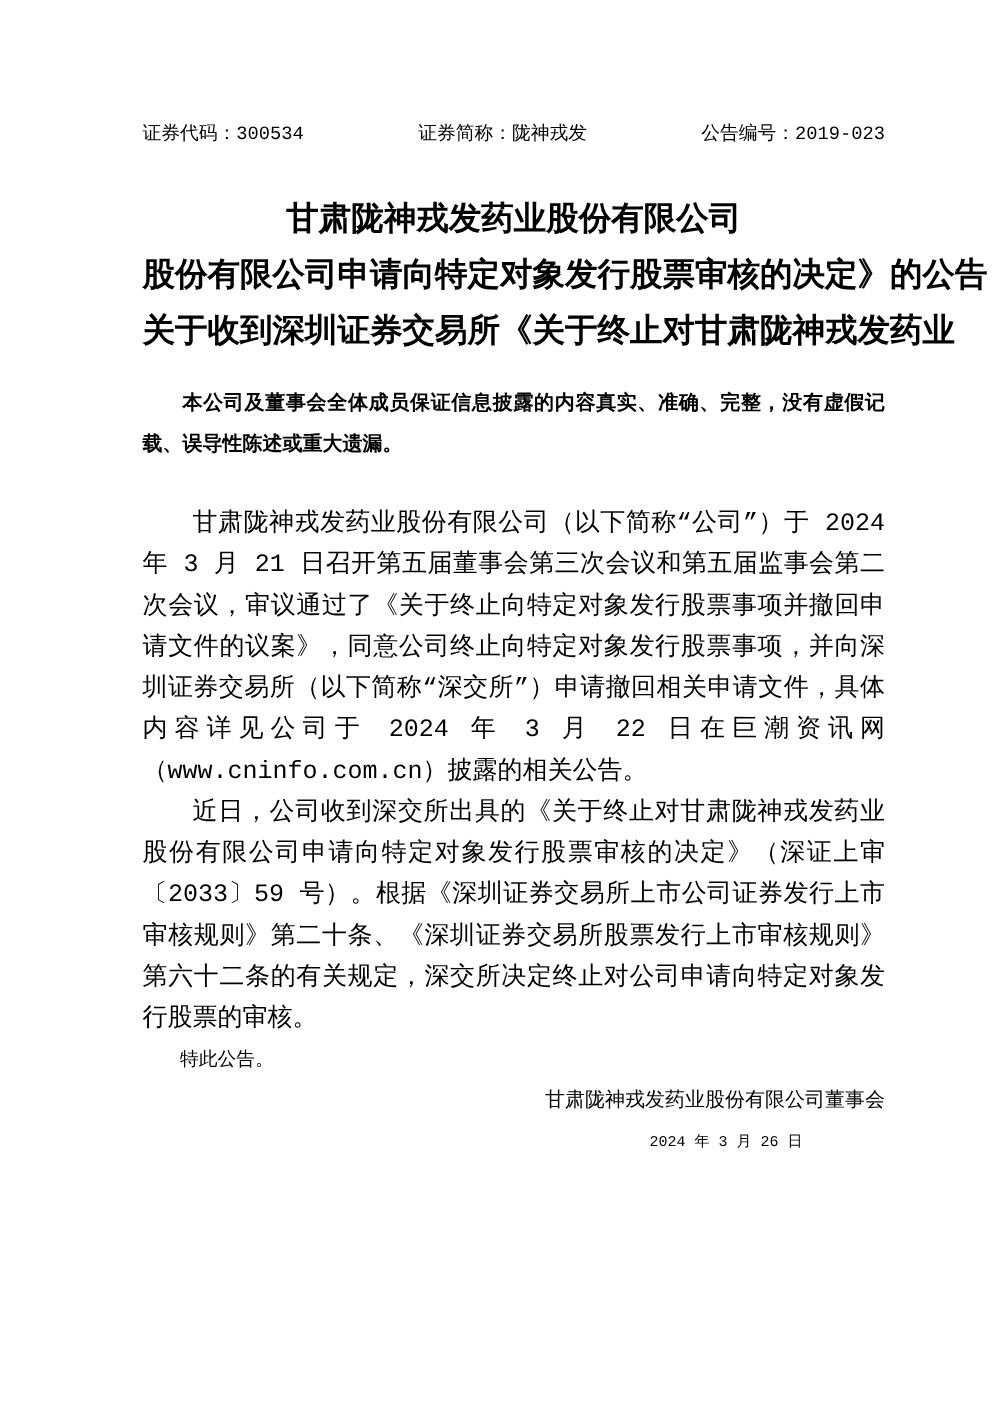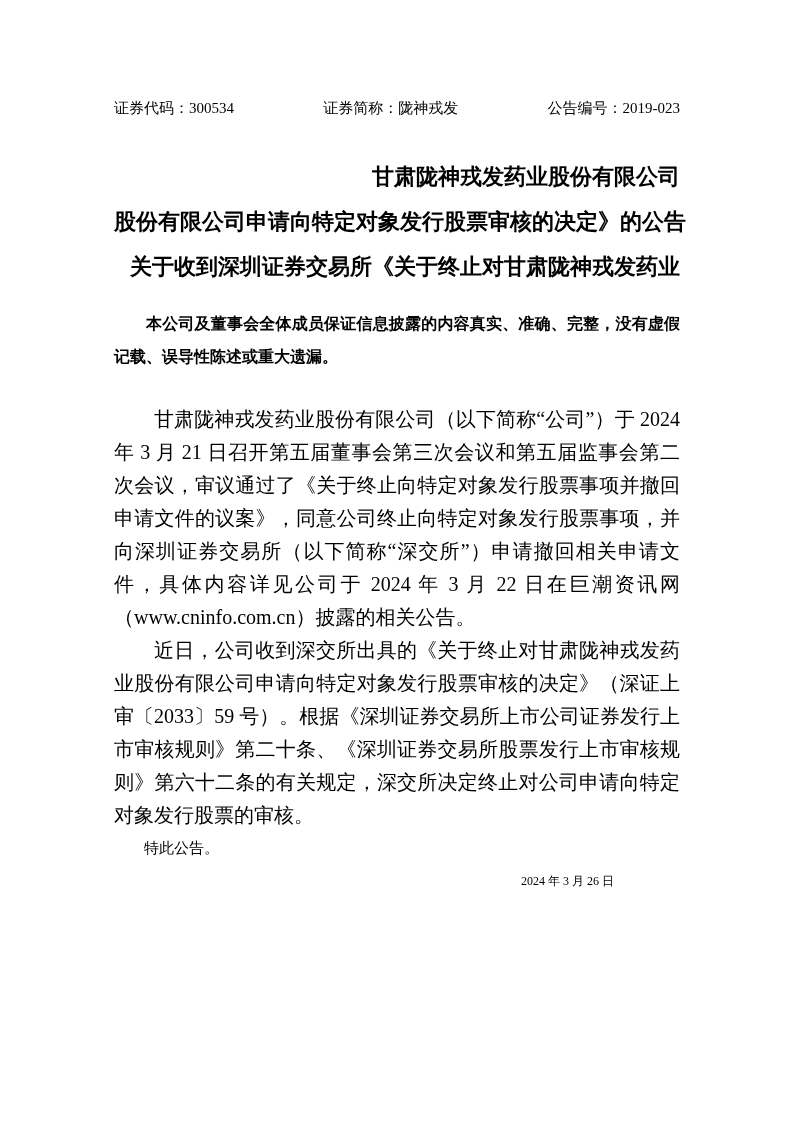--- a/index.html
+++ b/index.html
@@ -7,36 +7,36 @@
     padding: 0;
     background: #ffffff;
   }
   .page {
     position: relative;
     width: 794px;
     height: 1122px;
     background: #ffffff;
     color: #000000;
     box-sizing: border-box;
-    padding: 98px 114px 0 114px;
-    font-family: Liberation Serif, serif;
+    padding: 98px 86px 0 114px;
+    font-family: Liberation Mono, monospace;
     overflow: hidden;
   }
   .doc-header {
     display: flex;
     justify-content: space-between;
     align-items: baseline;
     font-size: 15px;
     line-height: 20px;
   }
   .title-block {
     margin-top: 36px;
-    text-align: right;
+    text-align: center;
     font-weight: bold;
-    font-size: 22px;
+    font-size: 26px;
     line-height: 45px;
   }
   .title-block div {
     white-space: nowrap;
   }
   .notice {
     margin: 18px 0 0 0;
     font-weight: bold;
     font-size: 16px;
     line-height: 33px;
@@ -92,15 +92,16 @@
 
   <p class="notice">本公司及董事会全体成员保证信息披露的内容真实、准确、完整，没有虚假记载、误导性陈述或重大遗漏。</p>
 
   <div class="body-text">
     <p class="first">甘肃陇神戎发药业股份有限公司（以下简称“公司”）于 2024 年 3 月 21 日召开第五届董事会第三次会议和第五届监事会第二次会议，审议通过了《关于终止向特定对象发行股票事项并撤回申请文件的议案》，同意公司终止向特定对象发行股票事项，并向深圳证券交易所（以下简称“深交所”）申请撤回相关申请文件，具体内容详见公司于 2024 年 3 月 22 日在巨潮资讯网（www.cninfo.com.cn）披露的相关公告。</p>
     <p>近日，公司收到深交所出具的《关于终止对甘肃陇神戎发药业股份有限公司申请向特定对象发行股票审核的决定》（深证上审〔2033〕59 号）。根据《深圳证券交易所上市公司证券发行上市审核规则》第二十条、《深圳证券交易所股票发行上市审核规则》第六十二条的有关规定，深交所决定终止对公司申请向特定对象发行股票的审核。</p>
   </div>
 
   <p class="closing">特此公告。</p>
 
+  <p class="signature">甘肃陇神戎发药业股份有限公司董事会</p>
   <p class="sig-date">2024 年 3 月 26 日</p>
 
 </div>
 
 </body></html>

